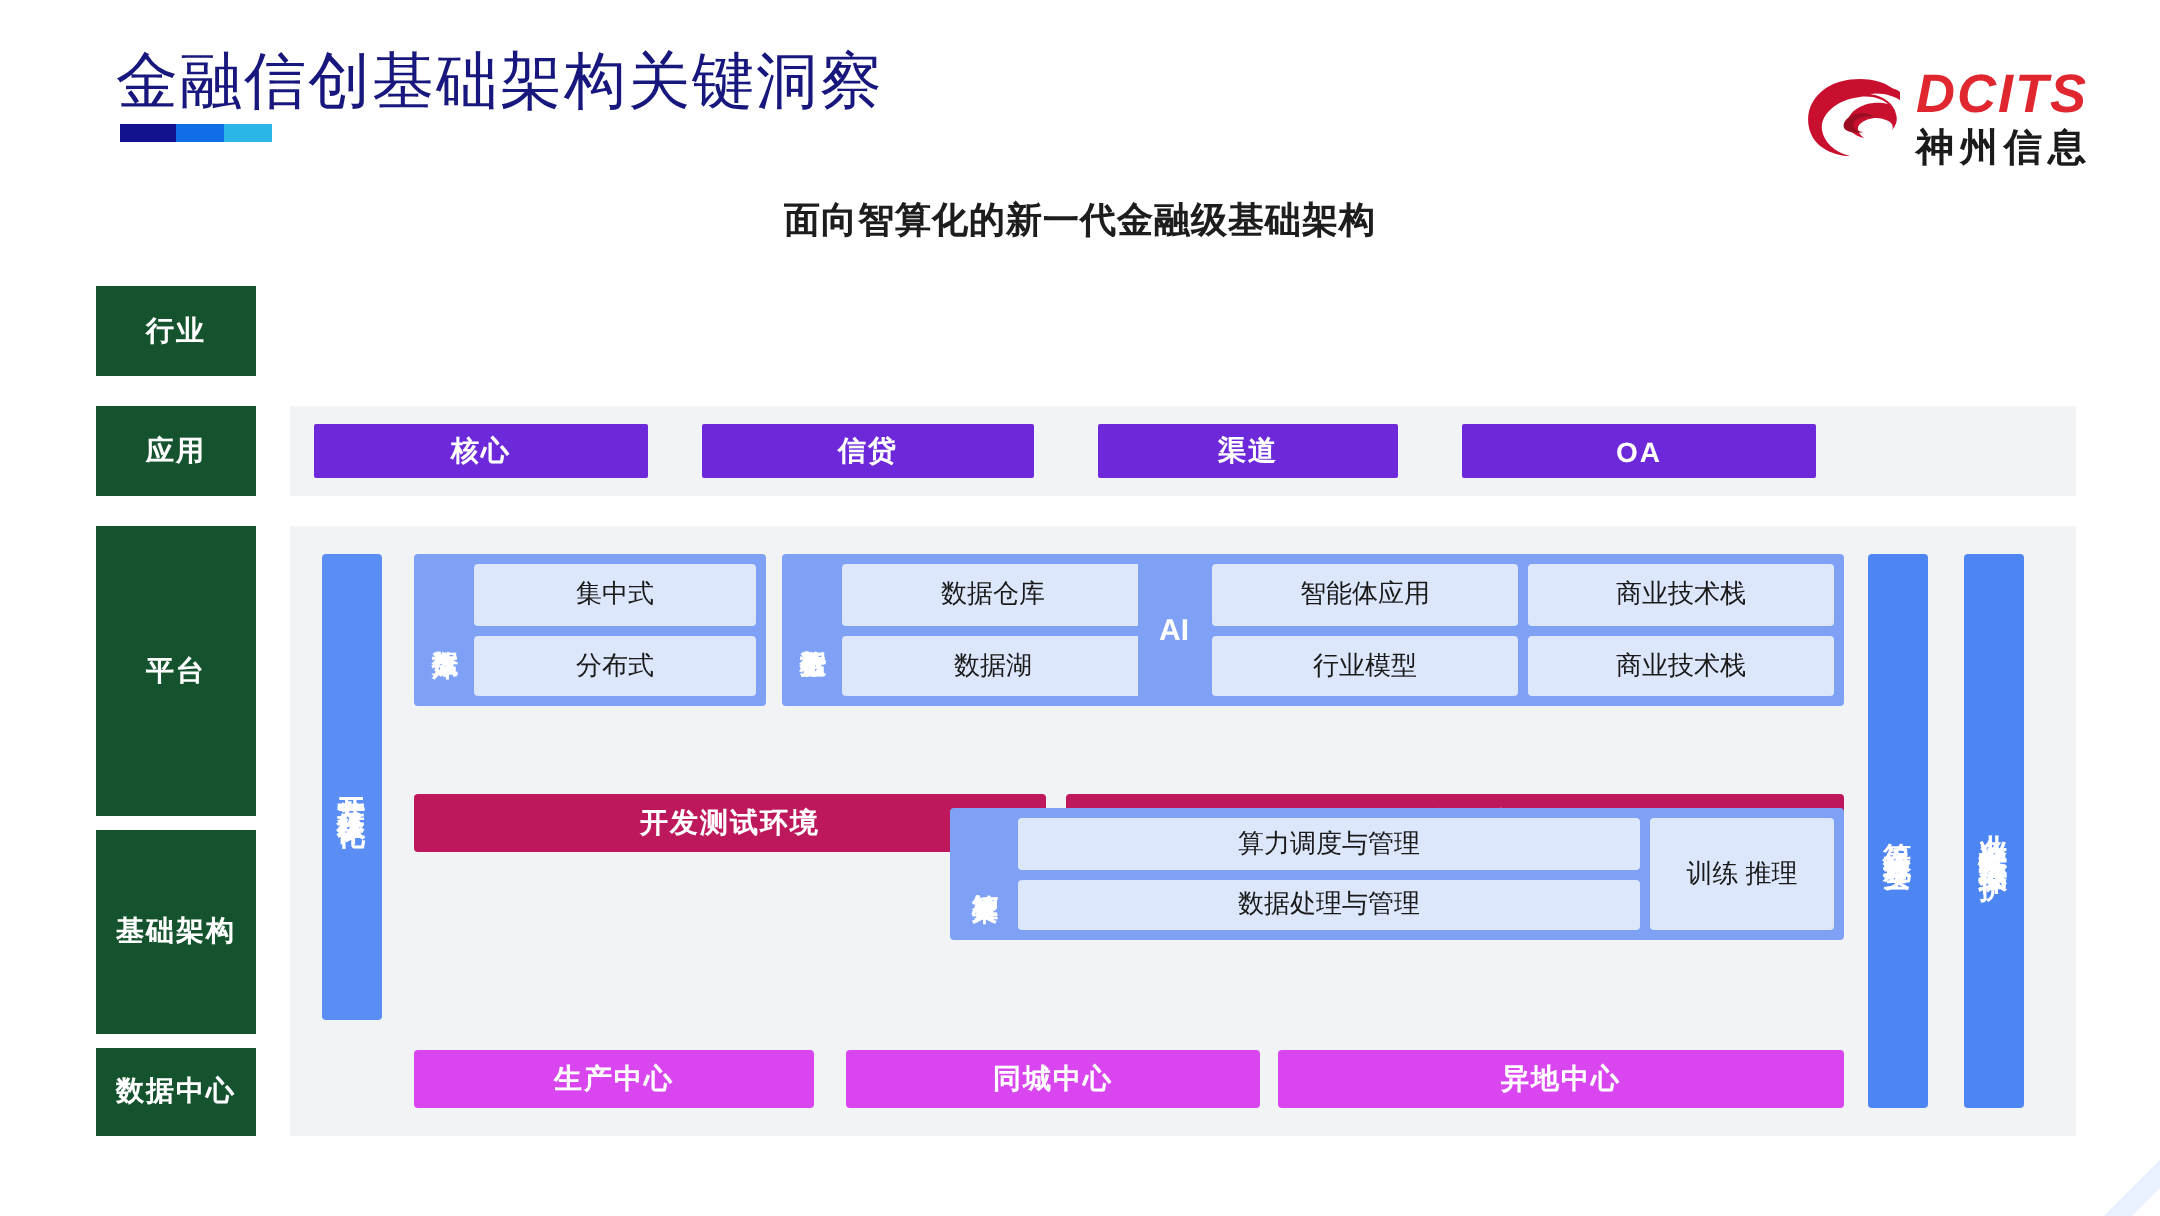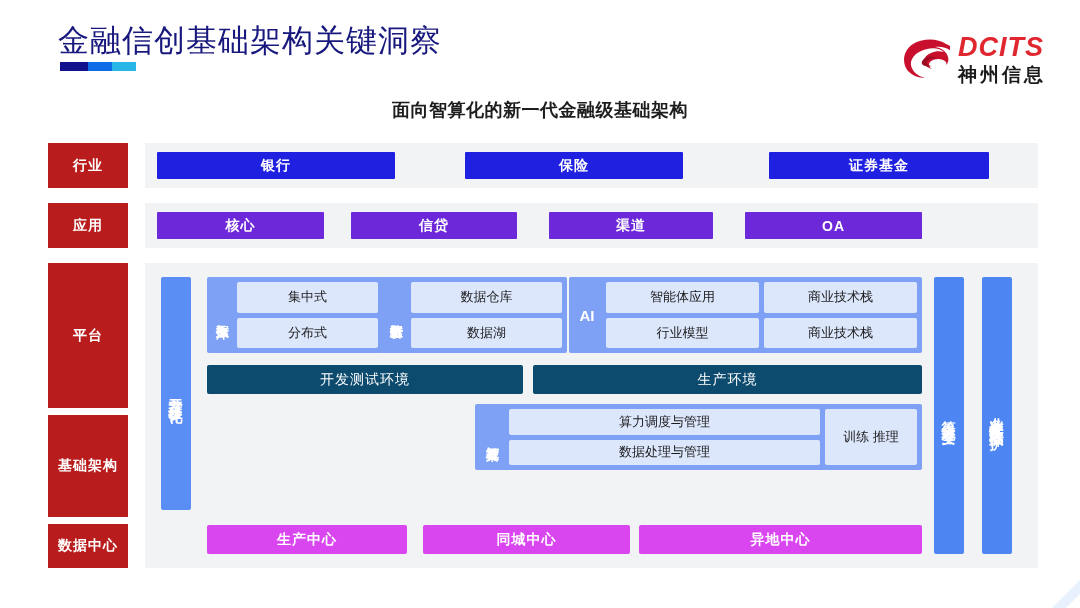--- a/index.html
+++ b/index.html
@@ -35,21 +35,21 @@
   .logo-cn{font-size:19px;font-weight:bold;color:#1b1b1b;letter-spacing:3px;margin-top:4px;}
 
   .subtitle{
     position:absolute;left:0;right:0;top:98px;text-align:center;
     font-size:18px;font-weight:bold;color:#1d1d1d;letter-spacing:.5px;
   }
 
   
   .diagram{position:absolute;left:48px;top:143px;width:990px;height:425px;}
 
-  .rail{position:absolute;left:0;width:80px;background:#b91c1c;color:#fff;
+  .rail{position:absolute;left:0;width:80px;background:#14532d;color:#fff;
         display:flex;align-items:center;justify-content:center;
         font-size:14px;font-weight:bold;letter-spacing:1px;}
   .rail-industry{top:0;height:45px;}
   .rail-app{top:60px;height:45px;}
   .rail-platform{top:120px;height:145px;}
   .rail-infra{top:272px;height:102px;}
   .rail-dc{top:381px;height:44px;}
 
   .band{position:absolute;left:97px;right:0;background:#f2f3f5;}
   .band-industry{top:0;height:45px;}
@@ -77,25 +77,25 @@
   .group-label{width:20px;color:#fff;font-size:13px;font-weight:bold;line-height:1.08;
         writing-mode:vertical-rl;text-orientation:upright;display:flex;align-items:center;justify-content:center;letter-spacing:0px;}
   .group-label.wide{width:24px;}
   .group-cells{flex:1;display:flex;flex-direction:column;gap:5px;margin-left:5px;}
   .cell{flex:1;background:#dde7fc;border-radius:2px;display:flex;align-items:center;justify-content:center;
         color:#1a1a1a;font-size:13px;}
   .cells-grid{flex:1;display:grid;grid-template-columns:1fr 1fr;gap:5px;margin-left:6px;}
   .ai-label{width:26px;color:#fff;font-size:15px;font-weight:bold;display:flex;align-items:center;justify-content:center;}
 
   .g-db{left:0;top:0;width:176px;height:76px;}
-  .g-da{left:174px;top:0;width:186px;height:76px;}
+  .g-da{left:184px;top:0;width:186px;height:76px;}
   .g-ai{left:362px;top:0;right:0;height:76px;}
 
-  .envbar{position:absolute;height:29px;background:#0c4a6e;border-radius:2px;
-          display:flex;align-items:center;justify-content:center;color:#fff;font-size:14px;font-weight:normal;letter-spacing:1px;}
+  .envbar{position:absolute;height:29px;background:#be185d;border-radius:2px;
+          display:flex;align-items:center;justify-content:center;color:#fff;font-size:14px;font-weight:bold;letter-spacing:1px;margin-top:32px;}
   .env-dev{left:0;top:88px;width:316px;}
   .env-prod{left:326px;top:88px;right:0;}
 
   .g-tong{left:0;top:127px;width:258px;height:66px;}
   .g-zhi{left:268px;top:127px;right:0;height:66px;display:flex;}
   .train{width:92px;margin-left:5px;background:#dde7fc;border-radius:2px;
          display:flex;align-items:center;justify-content:center;text-align:center;
          color:#1a1a1a;font-size:13px;line-height:1.25;}
 
   .dcbar{position:absolute;height:29px;background:#d946ef;border-radius:2px;
@@ -125,37 +125,28 @@
 <div class="subtitle">面向智算化的新一代金融级基础架构</div>
 
 <div class="diagram">
 
   <div class="rail rail-industry">行业</div>
   <div class="rail rail-app">应用</div>
   <div class="rail rail-platform">平台</div>
   <div class="rail rail-infra">基础架构</div>
   <div class="rail rail-dc">数据中心</div>
 
-  <div class="band band-industry">
-    <div class="row-chips">
-      <div class="chip chip-industry" style="width:238px;">银行</div>
-      <div style="width:70px;"></div>
-      <div class="chip chip-industry" style="width:218px;">保险</div>
-      <div style="width:86px;"></div>
-      <div class="chip chip-industry" style="width:220px;">证券基金</div>
-    </div>
-  </div>
 
   <div class="band band-app">
     <div class="row-chips">
       <div class="chip chip-app" style="width:167px;">核心</div>
       <div style="width:27px;"></div>
       <div class="chip chip-app" style="width:166px;">信贷</div>
       <div style="width:32px;"></div>
-      <div class="chip chip-app" style="width:164px;">渠道</div>
+      <div class="chip chip-app" style="width:150px;">渠道</div>
       <div style="width:32px;"></div>
       <div class="chip chip-app" style="width:177px;">OA</div>
     </div>
   </div>
 
   <div class="band band-stack">
 
     <div class="vcol vcol-devops">开发运维一体化</div>
     <div class="vcol vcol-sec">等保合规安全</div>
     <div class="vcol vcol-bcp">业务连续性及数据保护</div>

